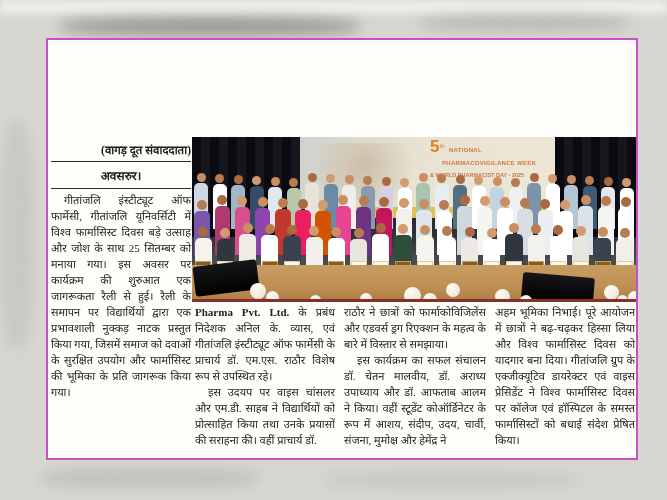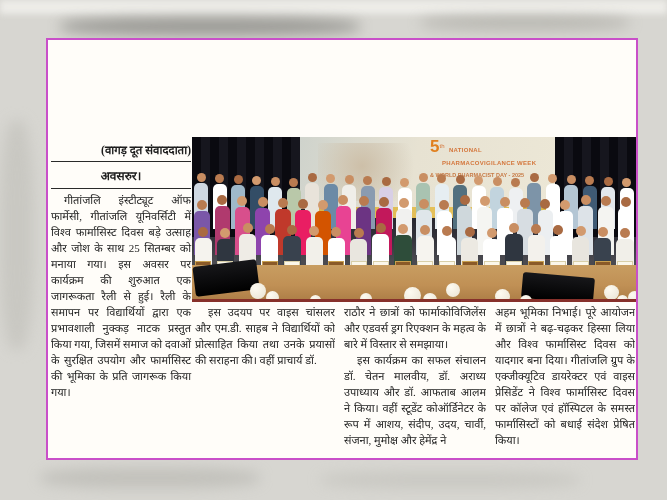--- a/index.html
+++ b/index.html
@@ -400,20 +400,21 @@
         <div class="balloon" style="left: 303px; top: 152px; width: 15px; height: 15px;"></div>
         <div class="balloon" style="left: 328px; top: 158px; width: 12px; height: 12px;"></div>
         <div class="balloon" style="left: 412px; top: 148px; width: 15px; height: 15px;"></div>
         <div class="balloon" style="left: 436px; top: 154px; width: 13px; height: 13px;"></div>
         <div class="balloon" style="left: 425px; top: 158px; width: 11px; height: 11px;"></div>
       </div>
     <div class="stage-edge"></div>
   </div>
 
   <div class="capcol" style="left:147px;">
+    <p><span class="lead">Pharma Pvt. Ltd.</span><span> के प्रबंध निदेशक अनिल के. व्यास, एवं गीतांजलि इंस्टीट्यूट ऑफ फार्मेसी के प्राचार्य डॉ. एम.एस. राठौर विशेष रूप से उपस्थित रहे।</span></p>
     <p class="ind">इस उदयप पर वाइस चांसलर और एम.डी. साहब ने विद्यार्थियों को प्रोत्साहित किया तथा उनके प्रयासों की सराहना की। वहीं प्राचार्य डॉ.</p>
   </div>
   <div class="capcol" style="left:296px;width:142px;">
     <p>राठौर ने छात्रों को फार्माकोविजिलेंस और एडवर्स ड्रग रिएक्शन के महत्व के बारे में विस्तार से समझाया।</p>
     <p class="ind">इस कार्यक्रम का सफल संचालन डॉ. चेतन मालवीय, डॉ. अराध्य उपाध्याय और डॉ. आफताब आलम ने किया। वहीं स्टूडेंट कोऑर्डिनेटर के रूप में आशय, संदीप, उदय, चार्वी, संजना, मुमोक्ष और हेमेंद्र ने</p>
   </div>
   <div class="capcol" style="left:447px;">
     <p>अहम भूमिका निभाई। पूरे आयोजन में छात्रों ने बढ़-चढ़कर हिस्सा लिया और विश्व फार्मासिस्ट दिवस को यादगार बना दिया। गीतांजलि ग्रुप के एक्जीक्यूटिव डायरेक्टर एवं वाइस प्रेसिडेंट ने विश्व फार्मासिस्ट दिवस पर कॉलेज एवं हॉस्पिटल के समस्त फार्मासिस्टों को बधाई संदेश प्रेषित किया।</p>
   </div>
 

